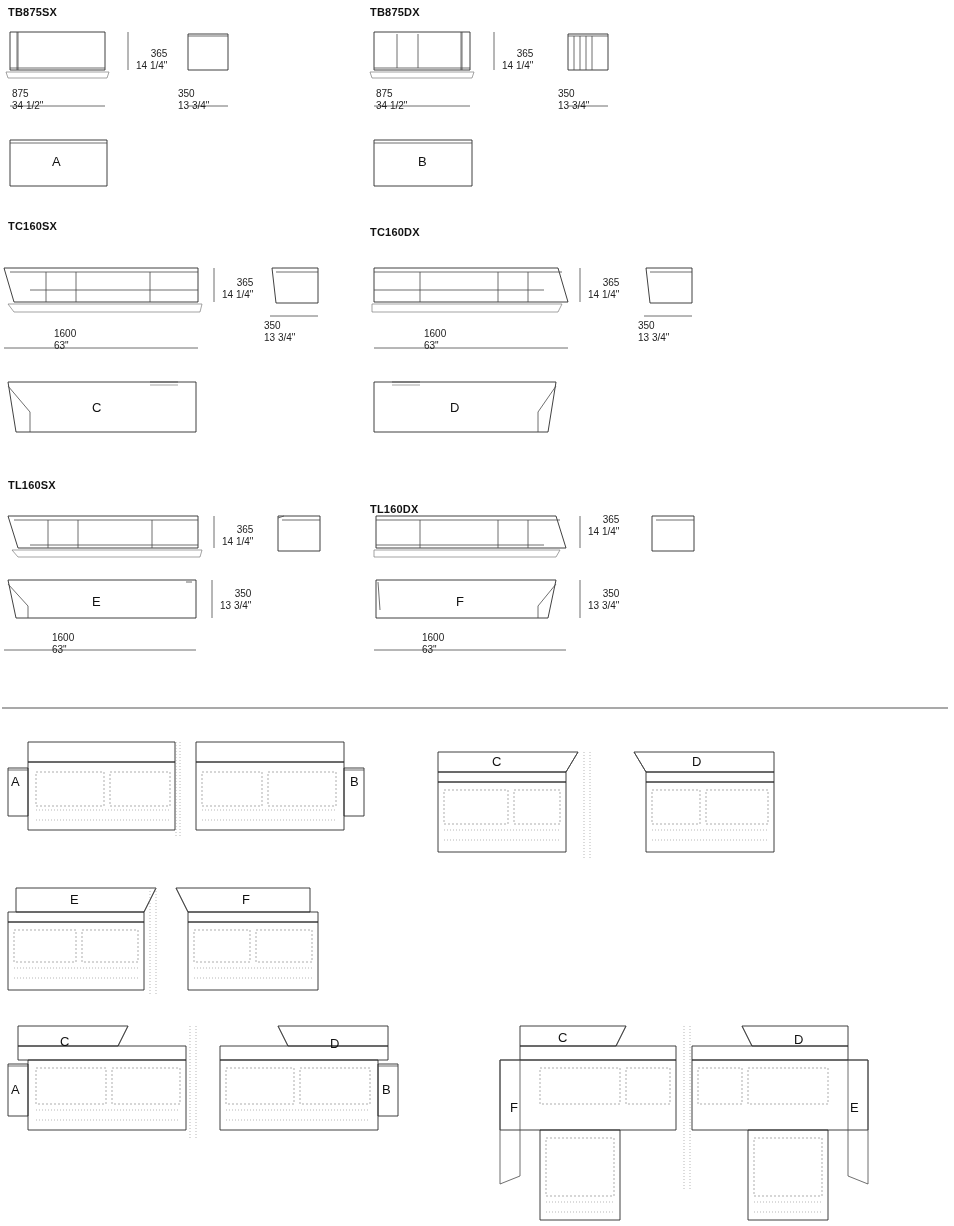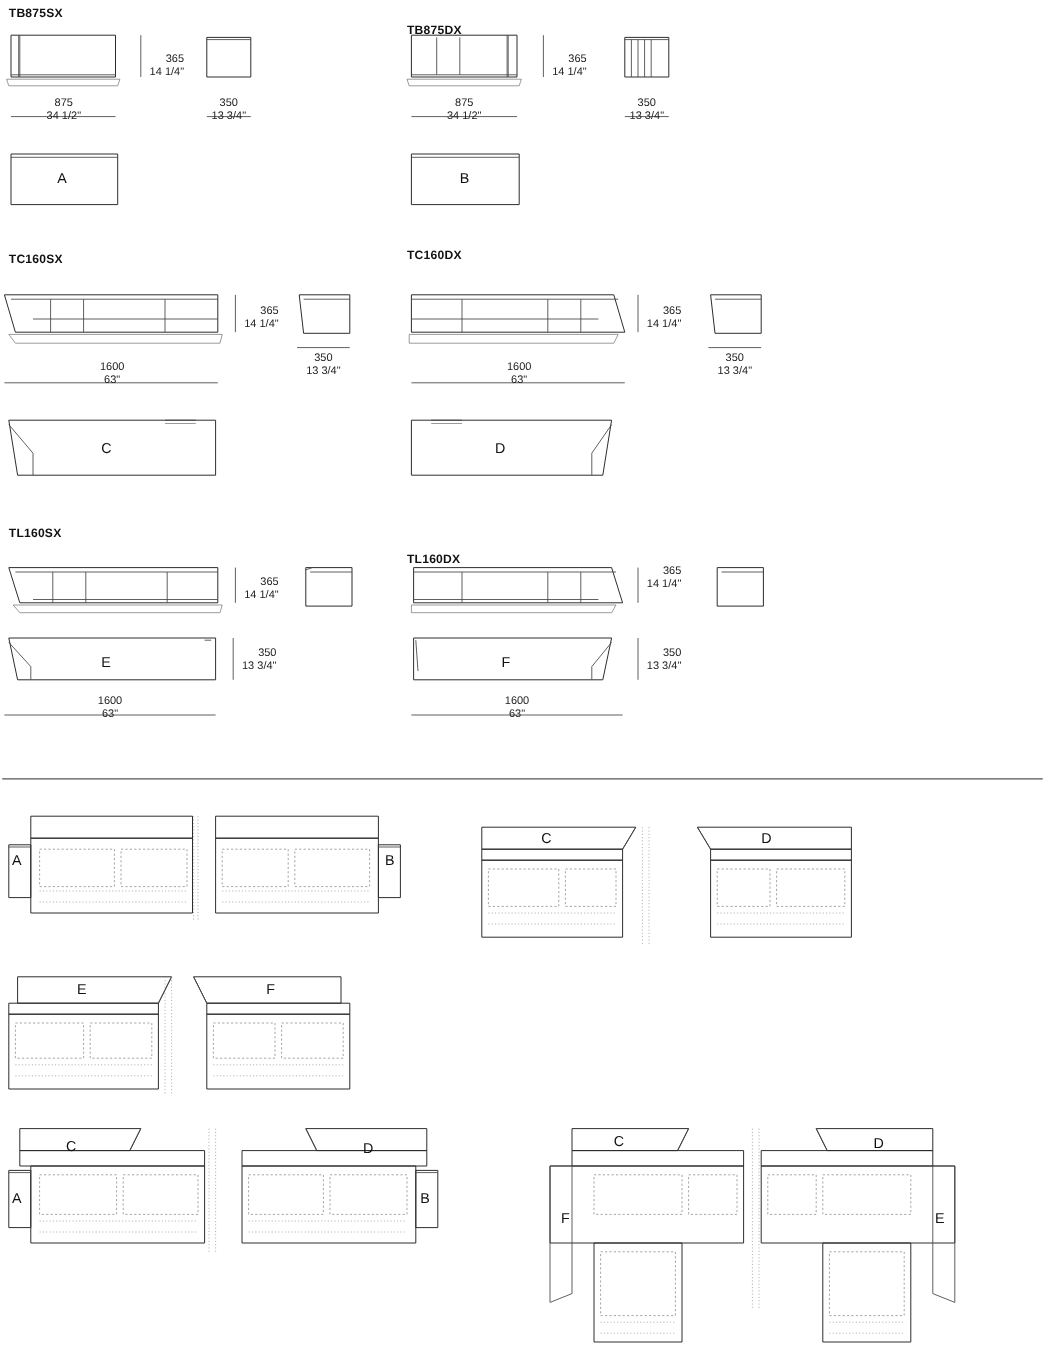--- a/index.html
+++ b/index.html
@@ -28,21 +28,20 @@
     letter-spacing: 0.2px;
     color: #111;
     white-space: nowrap;
   }
   .dim {
     position: absolute;
     font-size: 10px;
     line-height: 12px;
     color: #222;
     white-space: nowrap;
-    text-align: center;
   }
   .dim.left { text-align: right; }
   .letter {
     position: absolute;
     font-size: 13px;
     color: #111;
     white-space: nowrap;
   }
   .svgwrap {
     position: absolute;
@@ -278,36 +277,36 @@
   <div class="dim" style="left:12px; top:88px; width:92px;">
     <span>875</span><br>
     <span>34 1/2"</span>
   </div>
   <div class="dim" style="left:178px; top:88px; width:60px;">
     <span>350</span><br>
     <span>13 3/4"</span>
   </div>
   <div class="letter" style="left:52px; top:154px;">A</div>
 
-  <div class="mod-title" style="left:370px; top:22px;text-align:center;">TB875DX</div>
+  <div class="mod-title" style="left:370px; top:6px;text-align:center;">TB875DX</div>
   <div class="dim left" style="left:502px; top:48px;">
     <span>365</span><br>
     <span>14 1/4"</span>
   </div>
   <div class="dim" style="left:376px; top:88px; width:92px;">
     <span>875</span><br>
     <span>34 1/2"</span>
   </div>
   <div class="dim" style="left:558px; top:88px; width:60px;">
     <span>350</span><br>
     <span>13 3/4"</span>
   </div>
   <div class="letter" style="left:418px; top:154px;">B</div>
 
-  <div class="mod-title" style="left:8px; top:230px;">TC160SX</div>
+  <div class="mod-title" style="left:8px; top:220px;">TC160SX</div>
   <div class="dim left" style="left:222px; top:277px;">
     <span>365</span><br>
     <span>14 1/4"</span>
   </div>
   <div class="dim" style="left:54px; top:328px; width:96px;">
     <span>1600</span><br>
     <span>63"</span>
   </div>
   <div class="dim" style="left:264px; top:320px; width:60px;">
     <span>350</span><br>

